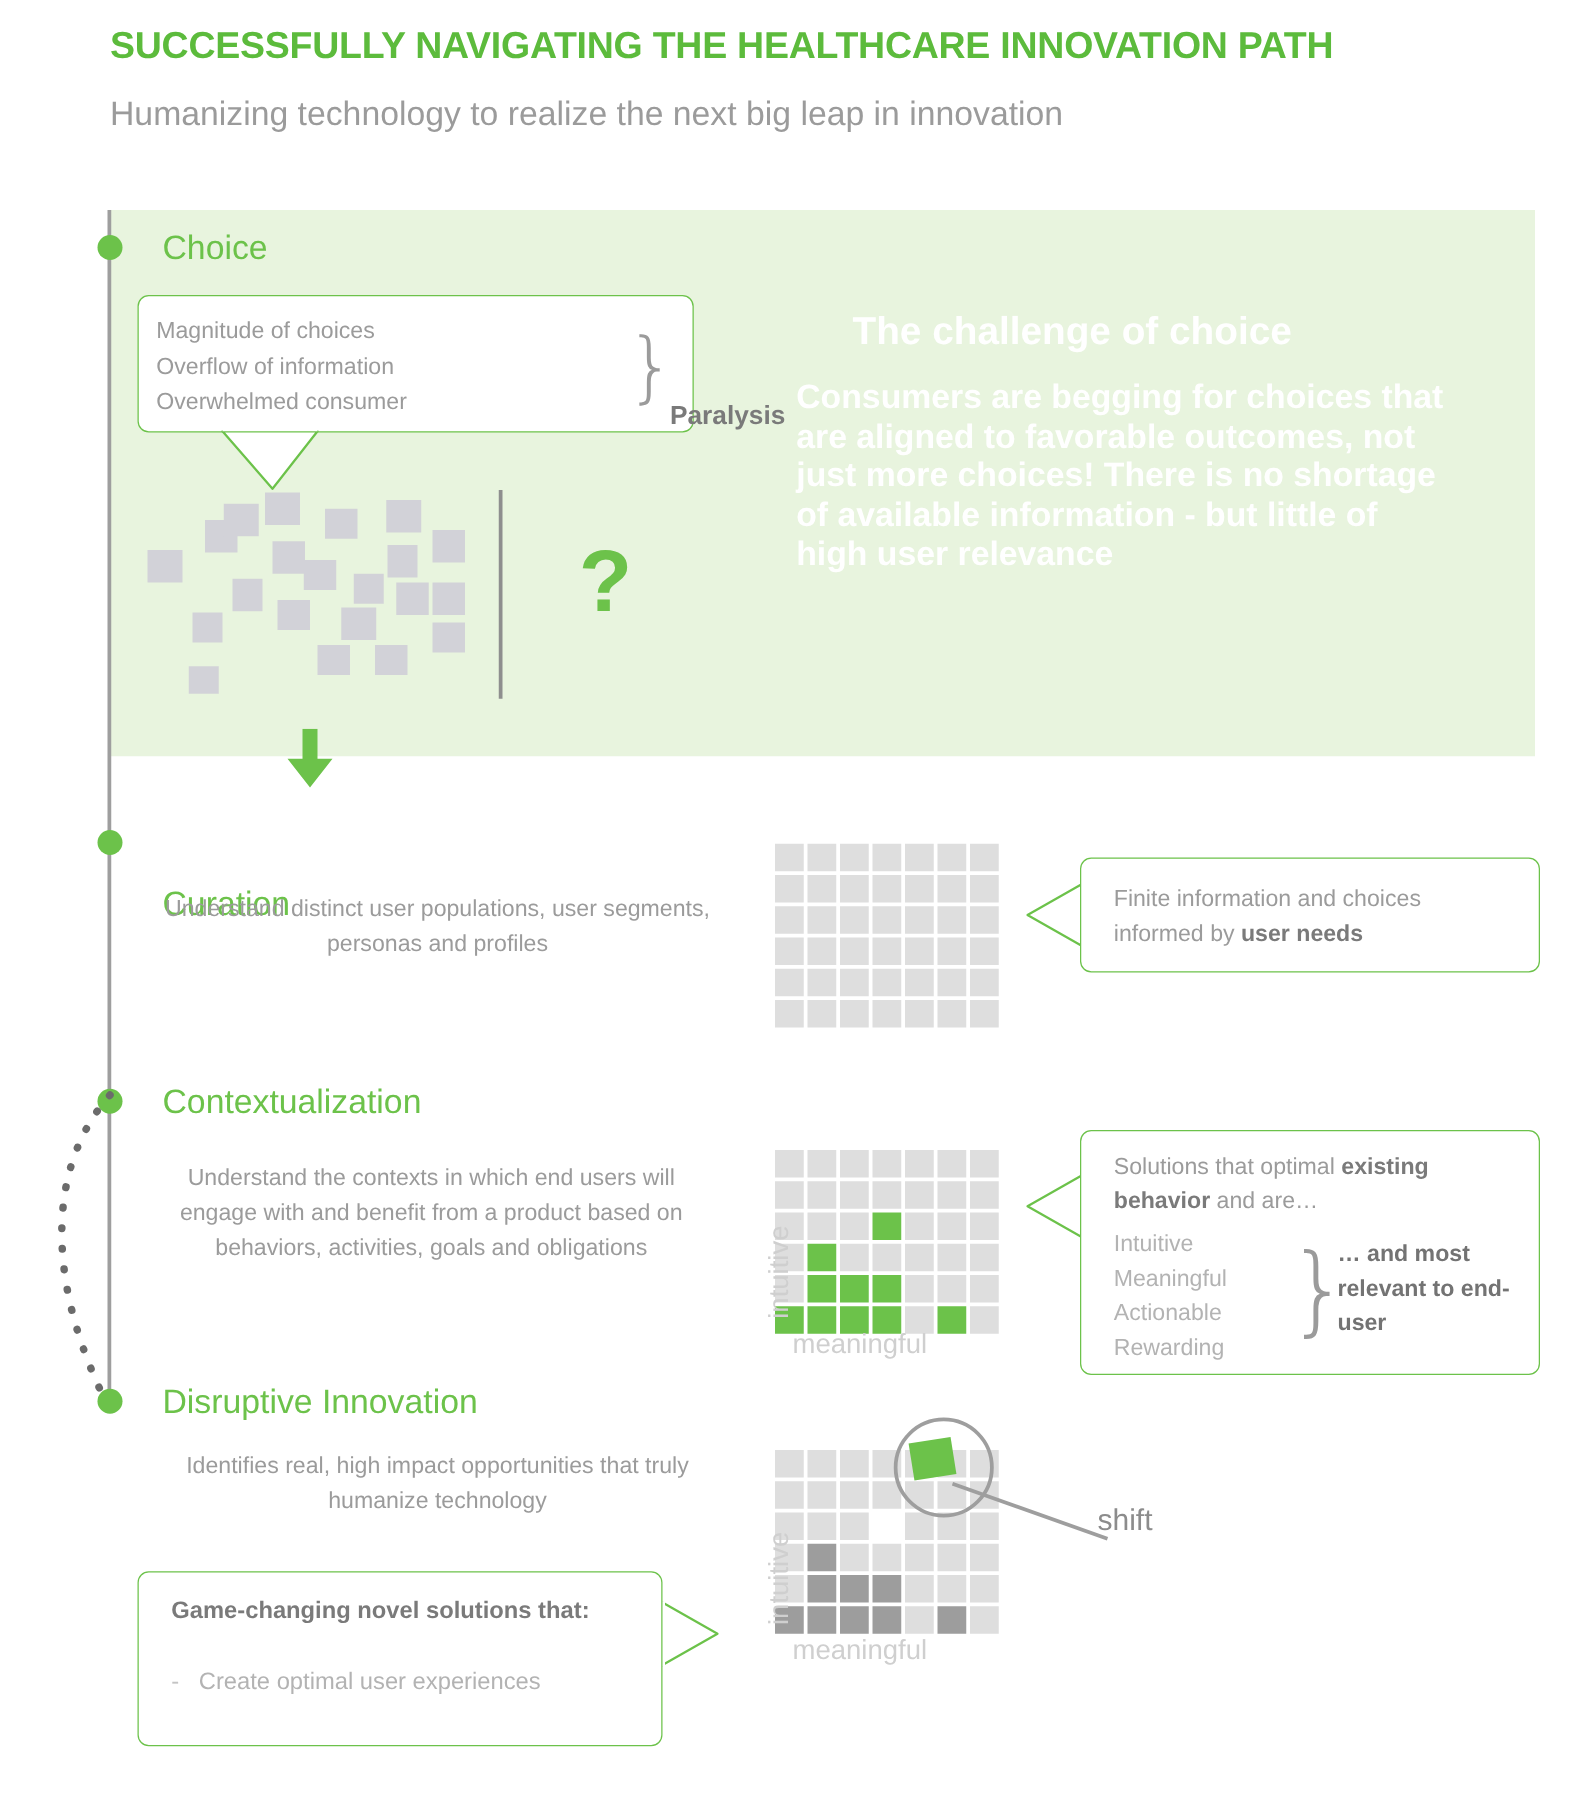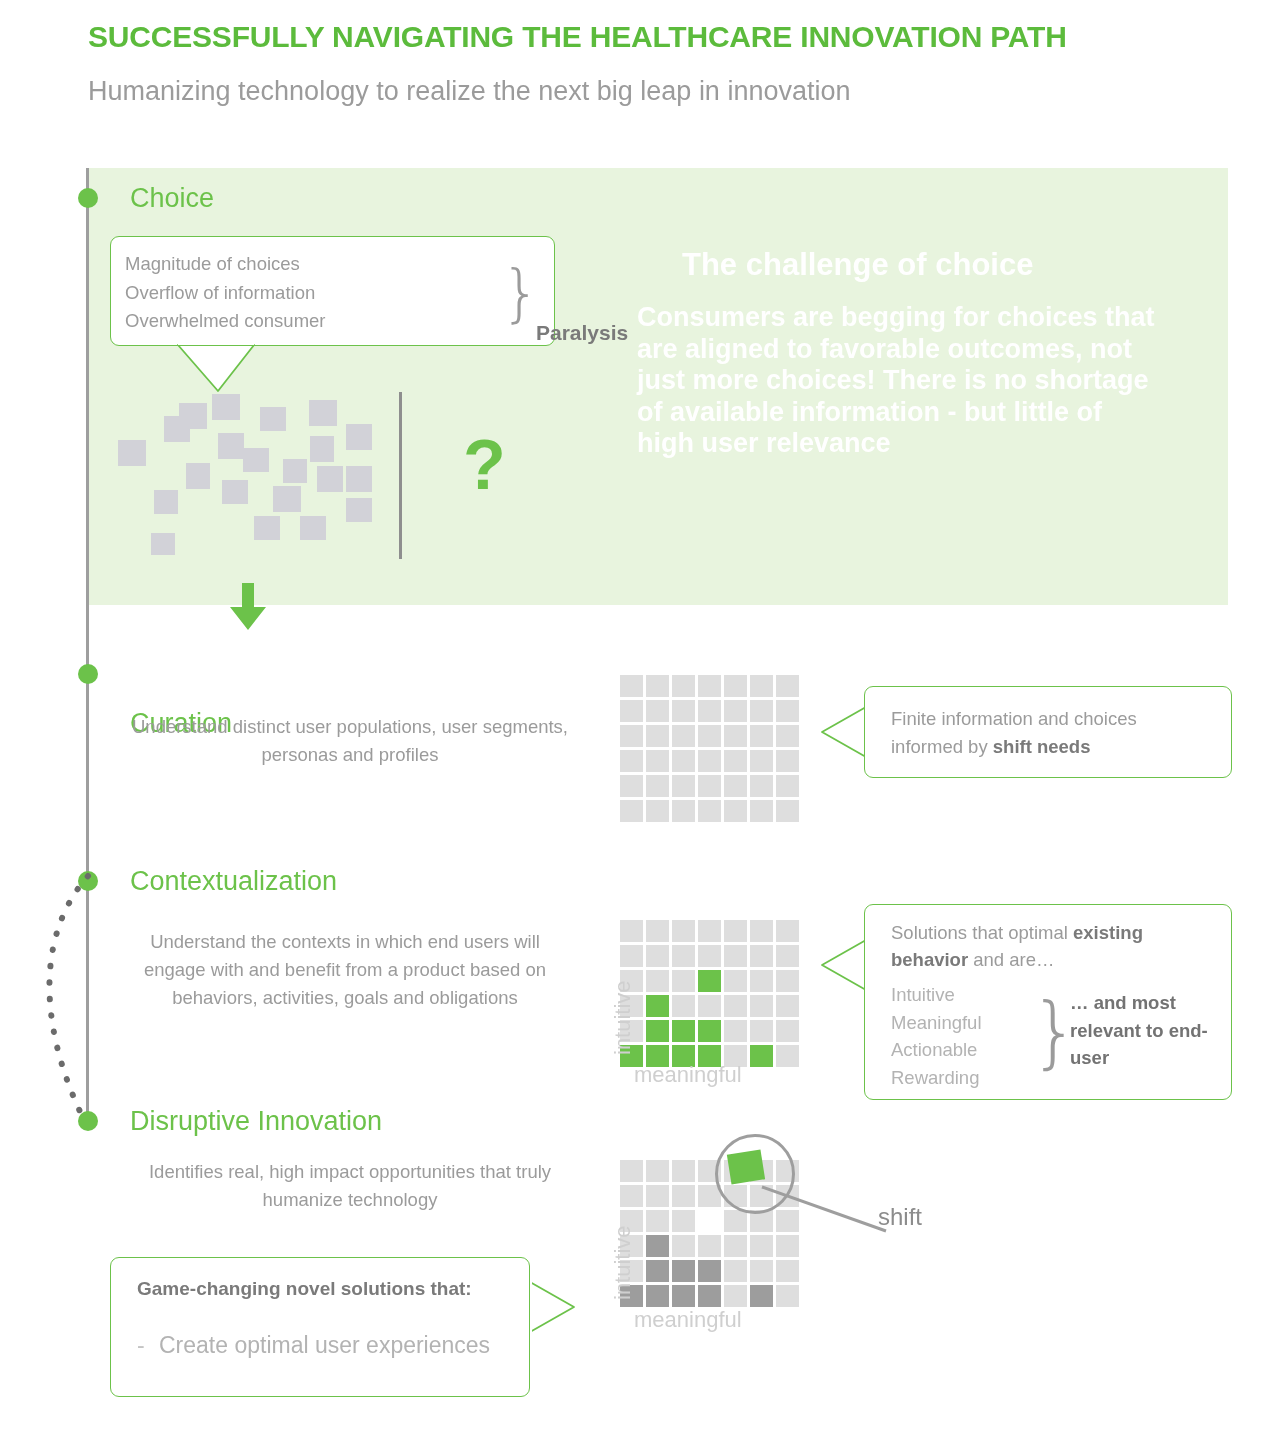--- a/index.html
+++ b/index.html
@@ -139,21 +139,21 @@
 
   #callout-context{left:864px;top:904px;width:368px;height:196px;}
   #cx-line1{position:absolute;left:26px;top:14px;font-size:18.5px;color:#9b9b9b;line-height:27px;width:320px;}
   #cx-list{position:absolute;left:26px;top:76px;font-size:18.5px;color:#b3b3b3;line-height:27.5px;}
   #cx-brace{position:absolute;left:165px;top:70px;font-size:78px;color:#9b9b9b;font-weight:300;line-height:115px;font-family:"DejaVu Sans", sans-serif;}
   #cx-right{position:absolute;left:205px;top:84px;font-size:18.5px;font-weight:bold;color:#737373;line-height:27.5px;}
   #callout-context-tail{position:absolute;left:820px;top:938px;width:48px;height:54px;}
 
   #callout-disrupt{left:110px;top:1257px;width:420px;height:140px;}
   #cd-title{position:absolute;left:26px;top:17px;font-size:19px;font-weight:bold;color:#7a7a7a;line-height:27px;width:360px;}
-  #cd-items{position:absolute;left:26px;top:72px;font-size:23px;color:#b3b3b3;line-height:31px;}
+  #cd-items{position:absolute;left:26px;top:72px;font-size:19px;color:#b3b3b3;line-height:31px;}
   #cd-items .dash{display:inline-block;width:22px;color:#c4c4c4;}
   #callout-disrupt-tail{position:absolute;left:528px;top:1280px;width:48px;height:54px;}
 
   
   #shift-circle{
     position:absolute;left:715px;top:1134px;width:74px;height:74px;
     border:3px solid #9e9e9e;border-radius:50%;background:transparent;
   }
   #shift-square{
     position:absolute;left:729px;top:1152px;width:34px;height:30px;
@@ -279,21 +279,21 @@
     </div>
 
   <svg id="callout-curation-tail" viewBox="0 0 48 54">
     <path d="M 46 2 L 2 27 L 46 52 Z" fill="#ffffff" stroke="#6cc24a" stroke-width="1.8" stroke-linejoin="round"></path>
     <path d="M 46 1 L 46 53" stroke="#ffffff" stroke-width="4"></path>
   </svg>
   <div class="callout" id="callout-curation">
     <div id="cc-text">
       <div>Finite information and choices</div>
       <div>
-        <span>informed by </span><b style="color:#7a7a7a">shift needs</b>
+        <span>informed by </span><b style="color:#7a7a7a">user needs</b>
       </div>
     </div>
   </div>
 
   <div class="sec-title" id="t-context">Contextualization</div>
   <div class="sec-body" id="b-context">Understand the contexts in which end users will engage with and benefit from a product based on behaviors, activities, goals and obligations</div>
   <div class="grid" id="grid-context">
       <div class="cell"></div>
       <div class="cell"></div>
       <div class="cell"></div>

